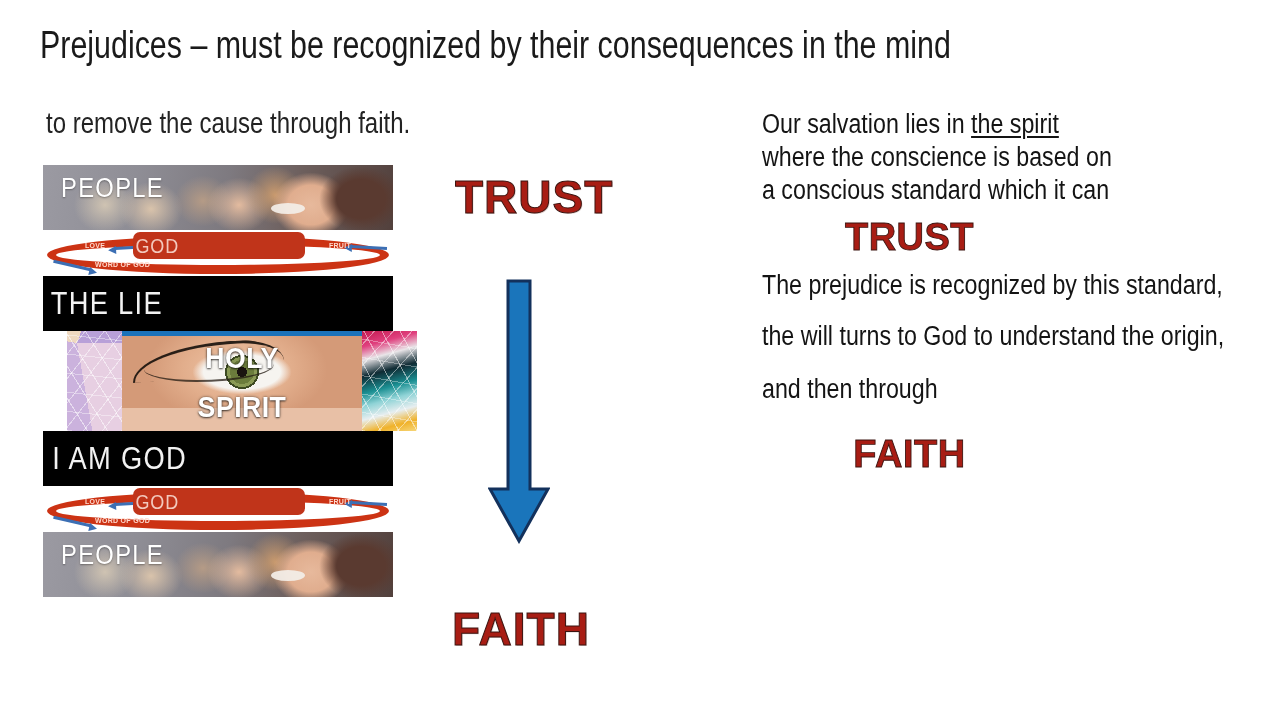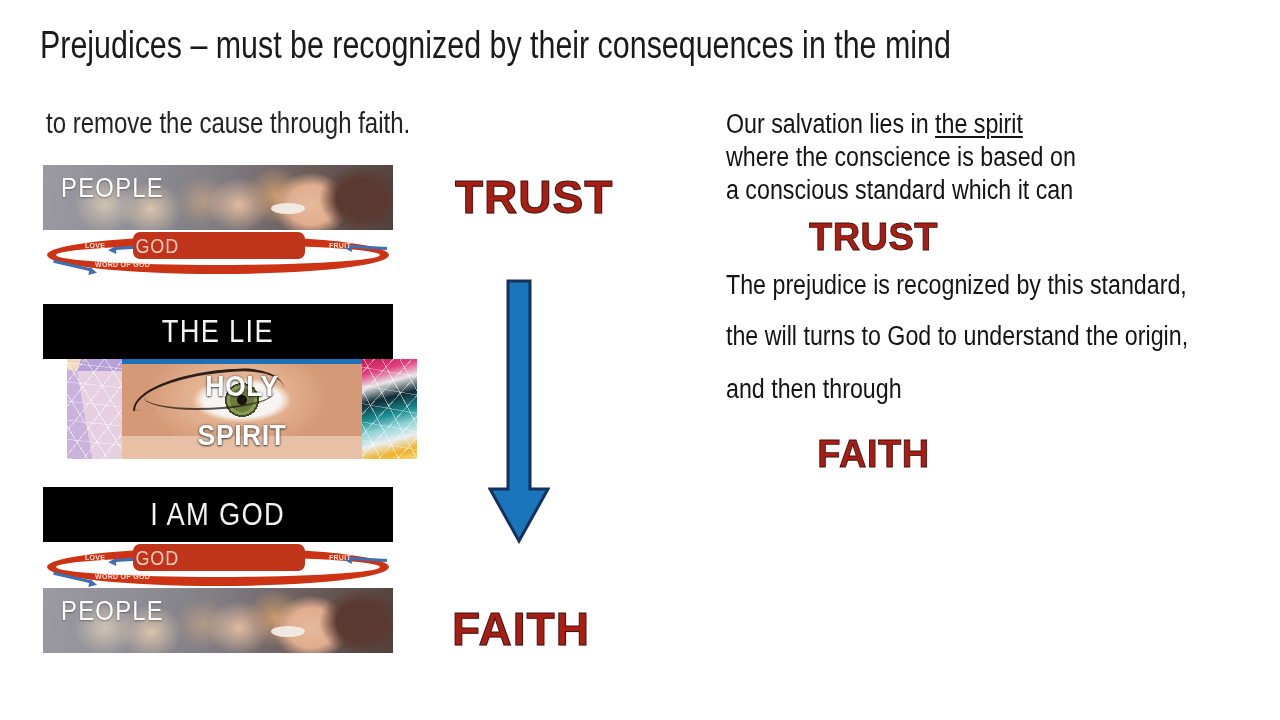--- a/index.html
+++ b/index.html
@@ -191,22 +191,21 @@
   }
 
   
   .band-black {
     position: relative;
     width: 350px;
     height: 55px;
     background: #000000;
     display: flex;
     align-items: center;
-    justify-content: center;
-    margin-top: 28px;
+    justify-content: flex-start;
   }
   .band-black-label {
     font-size: 31px;
     line-height: 36px;
     font-weight: 300;
     color: #f2f2f2;
     letter-spacing: 1.5px;
     transform: scaleX(0.88);
   }
 
@@ -352,21 +351,21 @@
     position: absolute;
     left: 488px;
     top: 279px;
     width: 62px;
     height: 265px;
   }
 
   
   .right-col {
     position: absolute;
-    left: 726px;
+    left: 762px;
     top: 108px;
     width: 510px;
   }
   .rt-para {
     font-size: 27px;
     line-height: 33px;
     font-weight: 400;
     color: #141414;
     transform: scaleX(0.86);
     transform-origin: left top;

